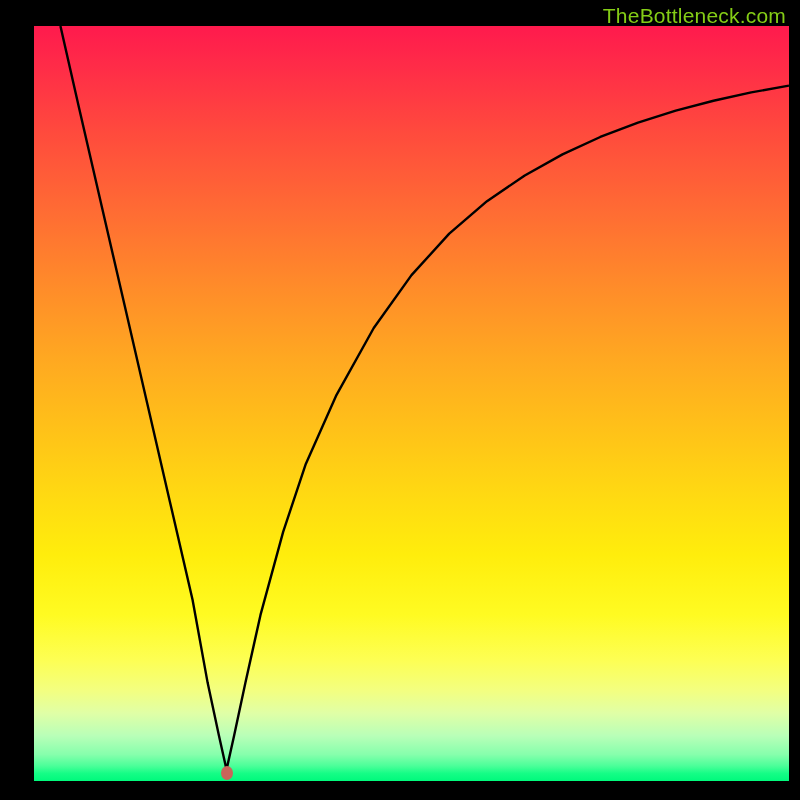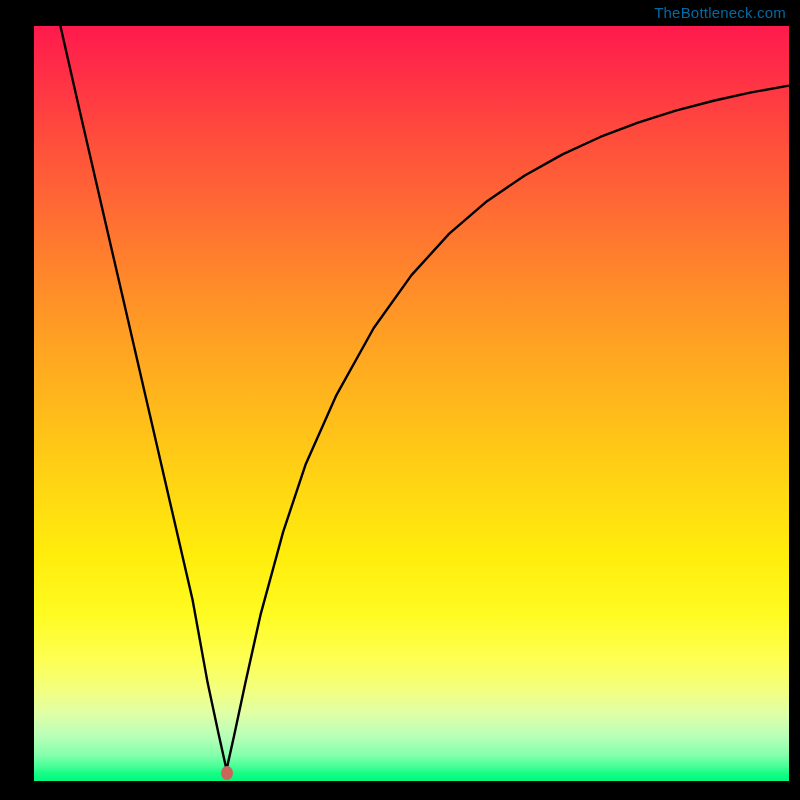--- a/index.html
+++ b/index.html
@@ -11,22 +11,22 @@
       width: 800px;
       height: 800px;
       background: #000;
       position: relative;
       font-family: Arial, Helvetica, sans-serif;
     }
     .watermark {
       position: absolute;
       top: 4px;
       right: 14px;
-      color: #0369a1;
-      font-size: 15px;
+      color: #84cc16;
+      font-size: 21px;
       z-index: 10;
       letter-spacing: 0.2px;
     }
     .plot-area {
       position: absolute;
       left: 34px;
       top: 26px;
       width: 755px;
       height: 755px;
       background: linear-gradient(to bottom,

